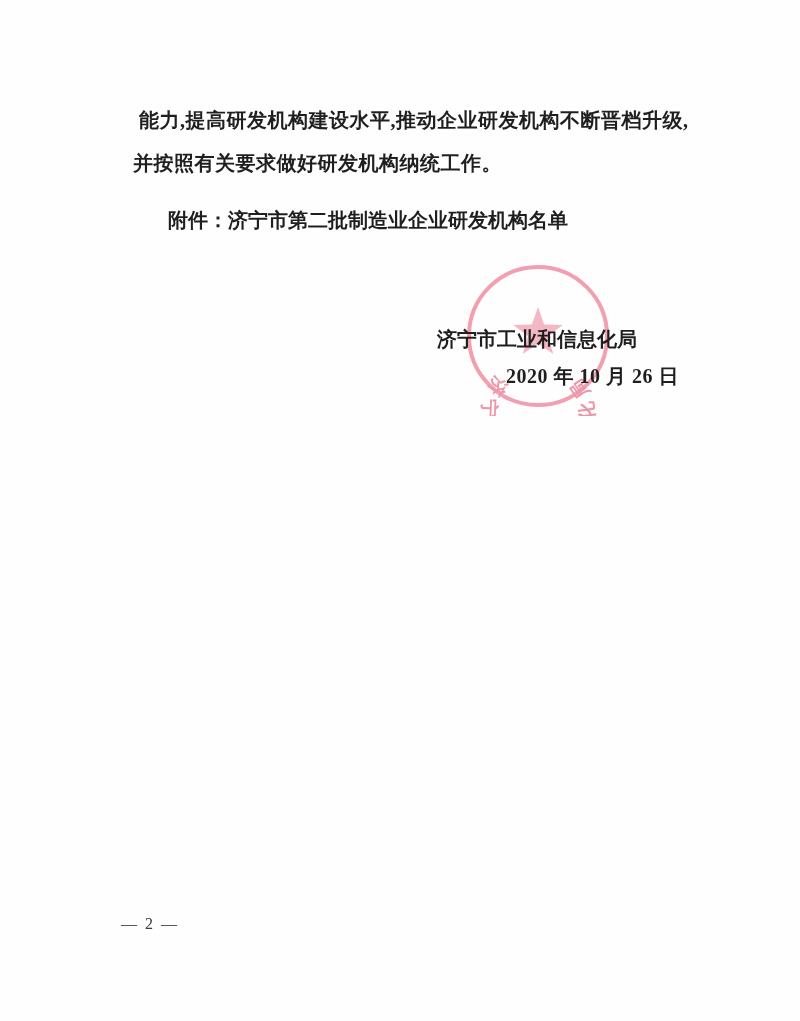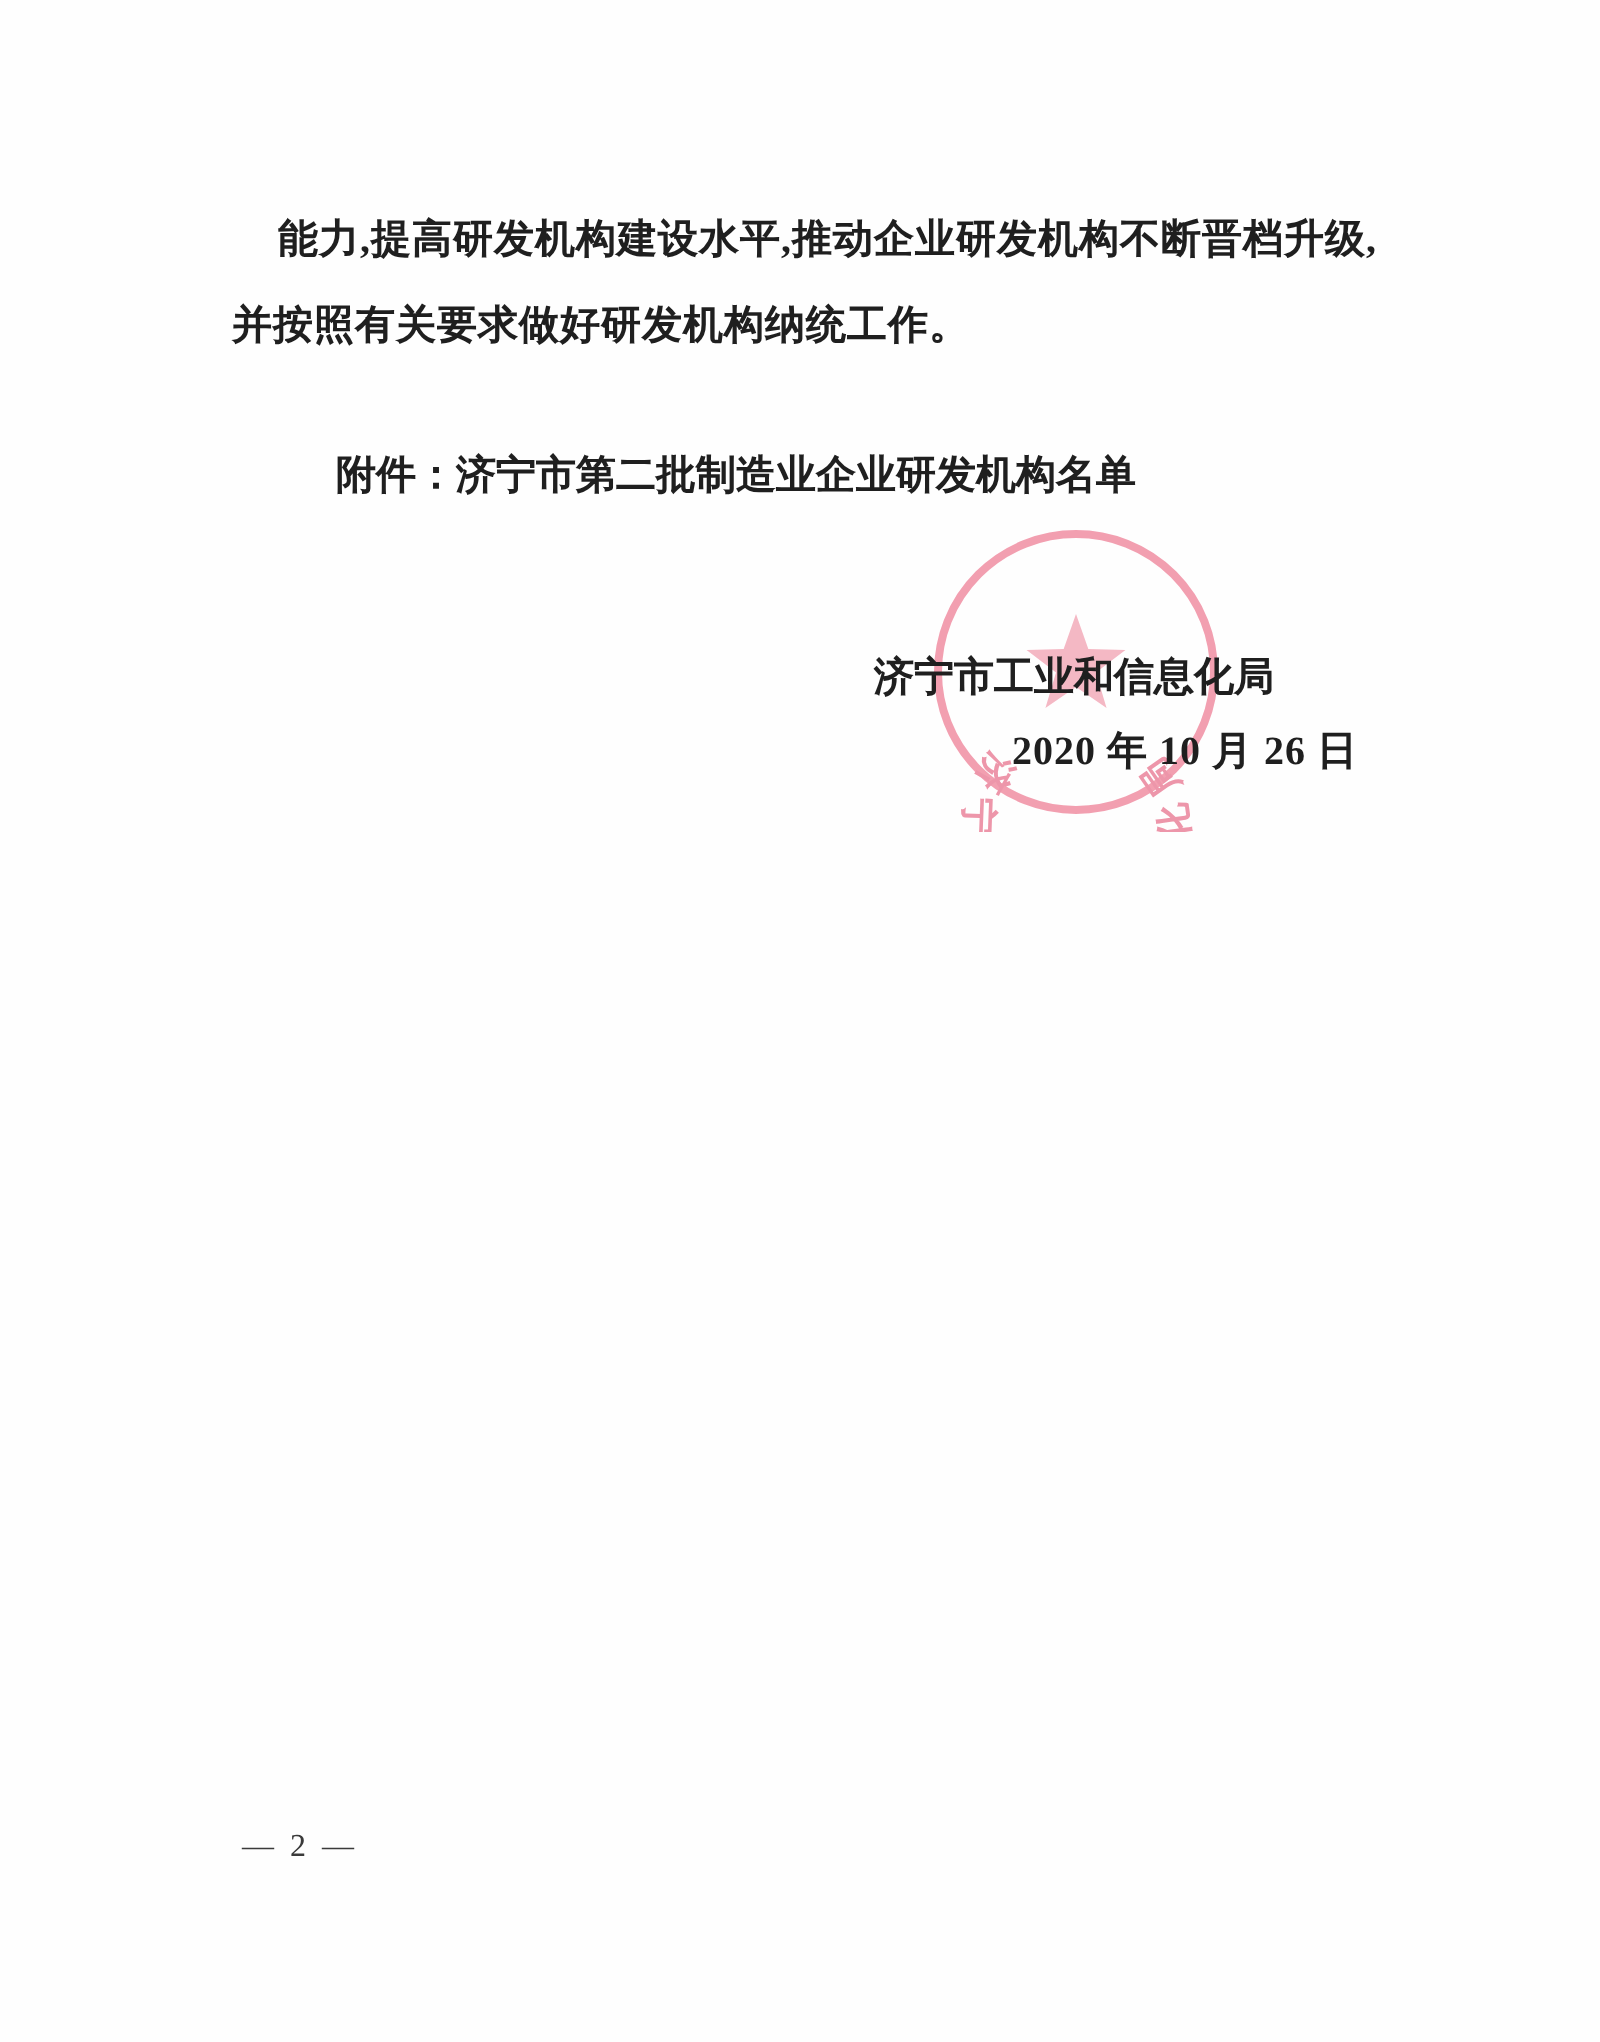--- a/index.html
+++ b/index.html
@@ -24,22 +24,22 @@
     position: absolute;
     white-space: pre;
     font-weight: 600;
     line-height: 1;
   }
   .body-line {
     font-size: 20px;
     letter-spacing: 0.5px;
   }
   #line1 { left: 127px; top: 110px; margin-left: 12px; }
-  #line2 { left: 116px; top: 153px; }
-  #attachment { left: 168px; top: 228px; font-size: 20px; letter-spacing: 0; }
+  #line2 { left: 133px; top: 153px; }
+  #attachment { left: 168px; top: 210px; font-size: 20px; letter-spacing: 0; }
   #issuer { left: 437px; top: 329px; font-size: 20px; letter-spacing: 0; }
   #date { left: 462px; top: 366px; font-size: 20px; letter-spacing: 0.5px; margin-left: 44px; }
   #page-number {
     left: 121px; top: 916px;
     font-size: 16px;
     font-weight: 500;
     color: #3a3a3a;
     letter-spacing: 2px;
   }
   #seal {

